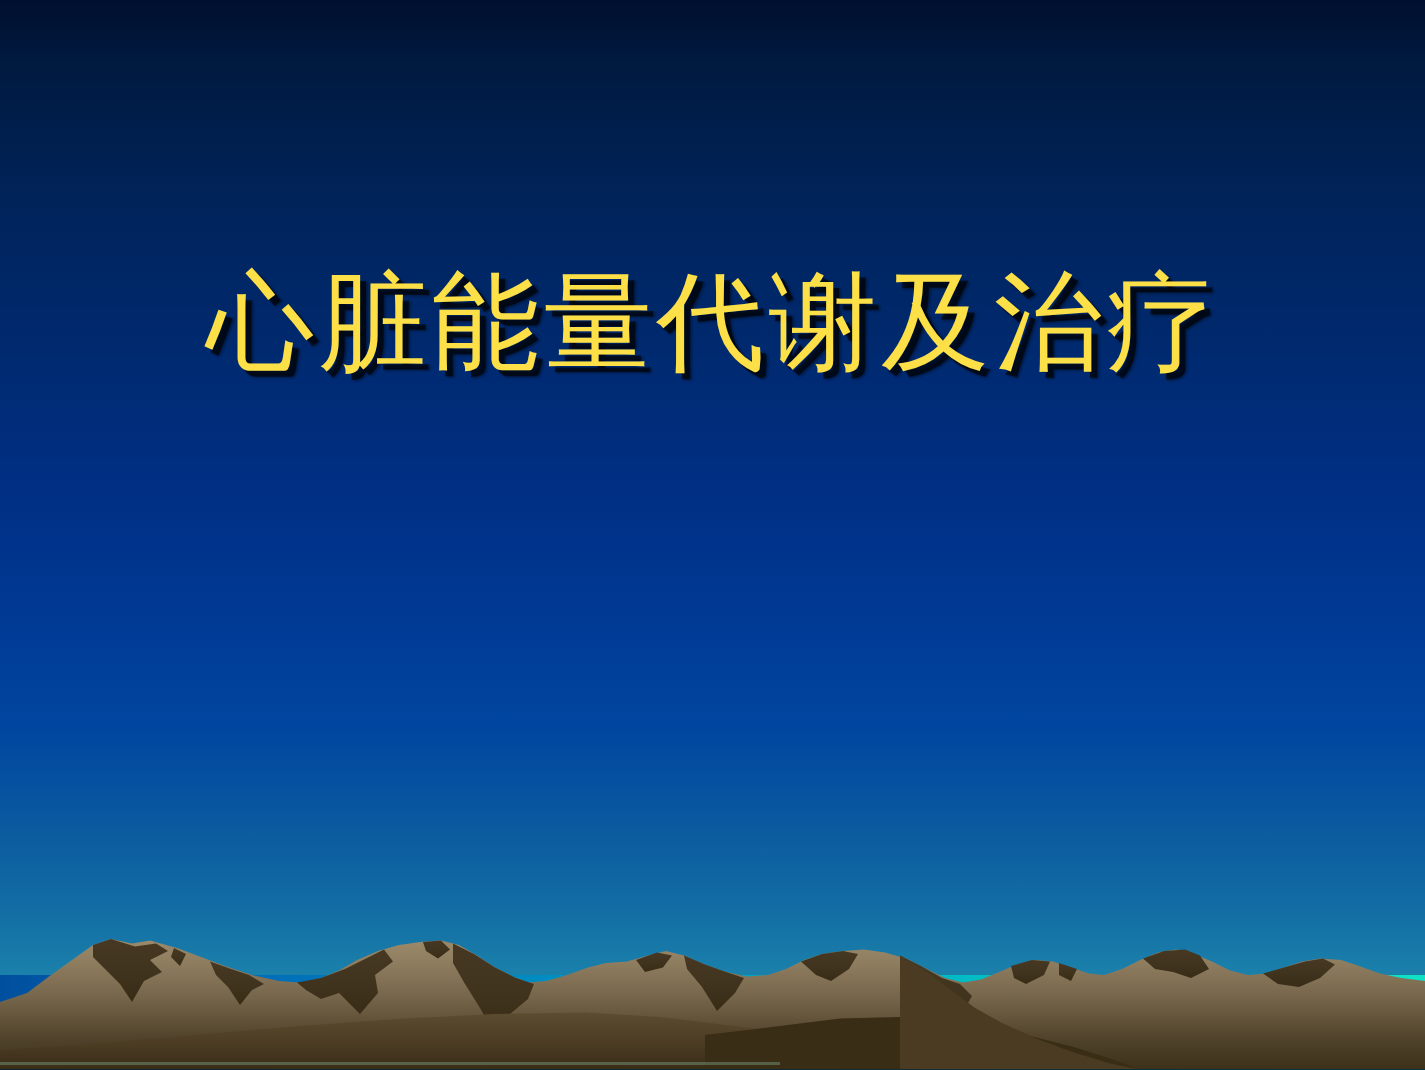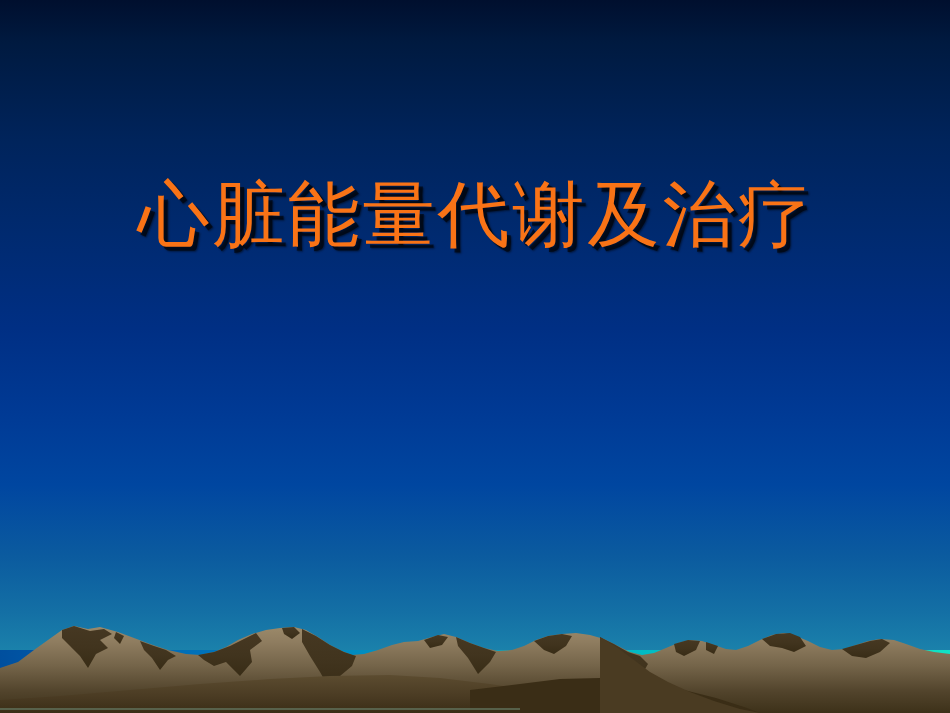--- a/index.html
+++ b/index.html
@@ -73,21 +73,21 @@
     text-align: center;
     pointer-events: none;
   }
   .title-text {
     display: inline-block;
     font-family: "Liberation Serif", "DejaVu Serif", serif;
     font-size: 72px;
     line-height: 1.05;
     font-weight: 400;
     letter-spacing: 3px;
-    color: #f97316;
+    color: #fde047;
     text-shadow:
         4px 4px 0 rgba(0,0,0,0.60),
         5px 5px 2px rgba(0,0,0,0.45);
     white-space: nowrap;
   }
 
   
   .bottom-line {
     position: absolute;
     left: 0;

